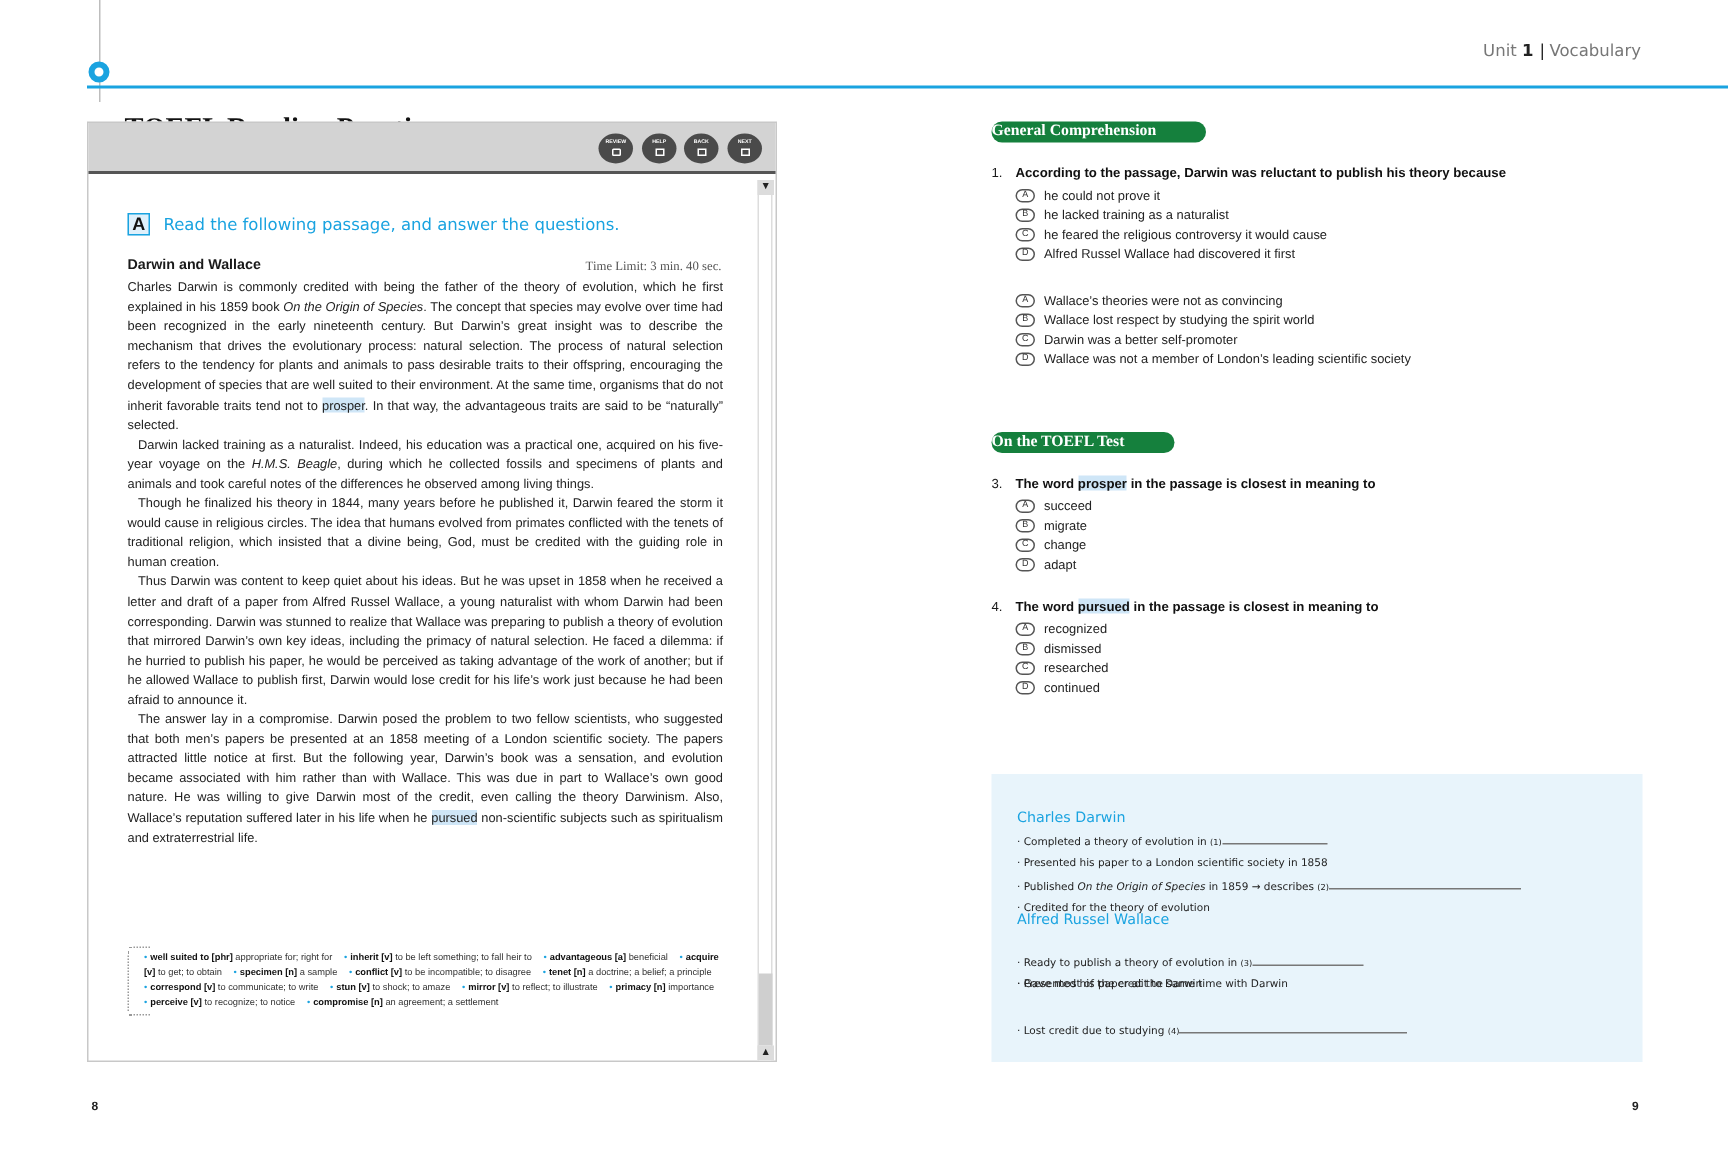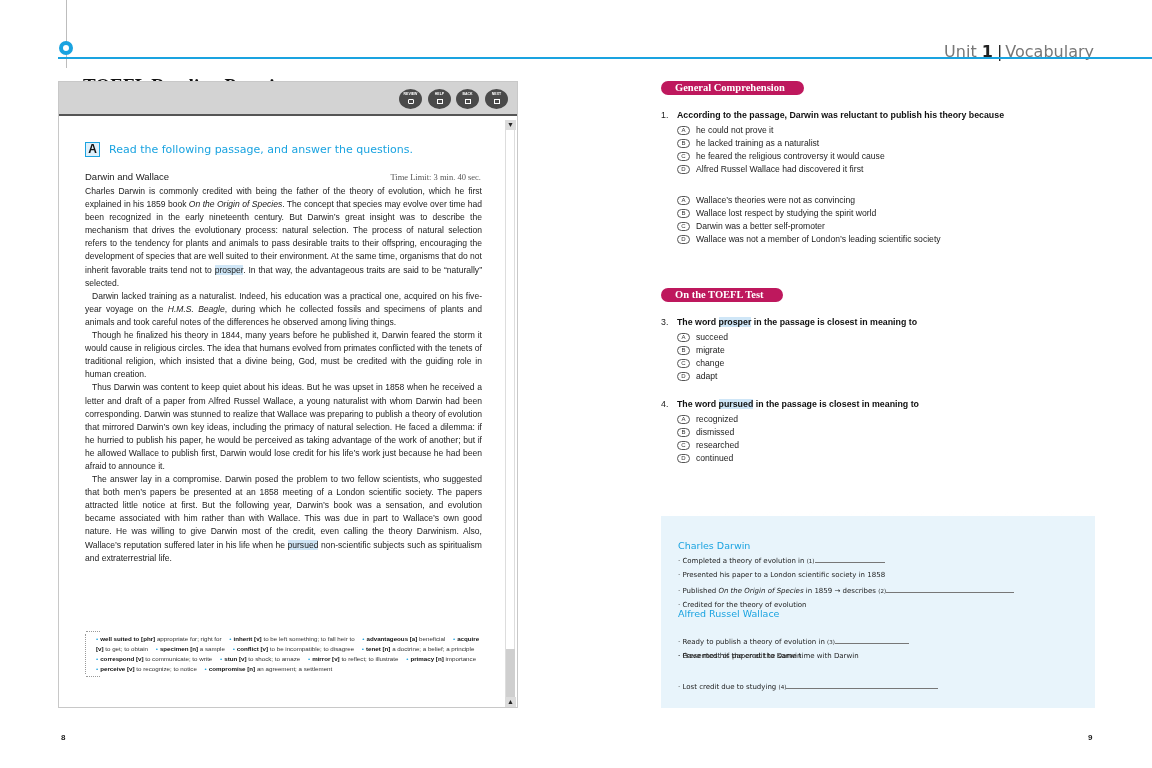--- a/index.html
+++ b/index.html
@@ -3,57 +3,57 @@
 <meta charset="utf-8">
 <style>
   * { box-sizing: border-box; margin: 0; padding: 0; }
   html, body { width: 1152px; height: 768px; background: #ffffff; overflow: hidden; }
   body { position: relative; font-family: "Liberation Sans", sans-serif; color: #1a1a1a; }
 
   .vline { position: absolute; left: 66px; top: 0; width: 1px; height: 68px; background: #bdbdbd; }
   .header-line { position: absolute; left: 58px; top: 57px; width: 1094px; height: 2px; background: #1aa3e0; }
   .header-dot { position: absolute; left: 59px; top: 41px; width: 14px; height: 14px; border-radius: 50%; border: 4px solid #1aa3e0; background: #fff; }
   .header-title { position: absolute; left: 83px; top: 35px; font-family: "Liberation Serif", serif; font-size: 19px; font-weight: bold; color: #111; letter-spacing: 0.1px; margin-top: 40px; }
-  .header-unit { position: absolute; right: 58px; top: 42px; font-size: 16px; color: #777; font-family: "DejaVu Sans", sans-serif; }
+  .header-unit { position: absolute; right: 58px; top: 27px; font-size: 11px; color: #777; font-family: "DejaVu Sans", sans-serif; }
   .header-unit b { color: #222; }
   .header-unit .sep { color: #222; margin: 0 3px 0 4px; }
 
   
   .left-frame { position: absolute; left: 58px; top: 81px; width: 460px; height: 627px; border: 1px solid #c8c8c8; background: #fff; }
   .toolbar { position: absolute; left: 0; top: 0; width: 458px; height: 34px; background: #d3d3d3; border-bottom: 2px solid #555; }
   .tb-btn { position: absolute; top: 7px; width: 23px; height: 20px; border-radius: 50%; background: #4a4a4a; color: #fff; font-size: 3.5px; font-weight: bold; text-align: center; line-height: 1; padding-top: 4px; }
   .tb-btn .glyph { display: block; margin: 2px auto 0; width: 6px; height: 5px; border: 1px solid #fff; }
   .content { position: absolute; left: 0; top: 36px; width: 446px; height: 589px; overflow: hidden; }
   .scrollbar { position: absolute; right: 2px; top: 38px; width: 10px; height: 587px; background: #fff; border-left: 1px solid #ddd; border-right: 1px solid #ddd; }
   .scroll-up, .scroll-down { position: absolute; left: -1px; width: 11px; height: 10px; background: #dcdcdc; color: #222; font-size: 7px; line-height: 10px; text-align: center; }
   .scroll-down { top: 0; }
   .scroll-up { bottom: 0; }
   .scroll-thumb { position: absolute; left: 0; bottom: 10px; width: 9px; height: 48px; background: #cfcfcf; }
 
   .instr { position: absolute; left: 26px; top: 24px; display: flex; align-items: center; }
   .badge-a { width: 15px; height: 15px; background: #dff0fb; border: 1px solid #1aa3e0; font-weight: bold; font-size: 12px; line-height: 13px; text-align: center; color: #111; margin-right: 9px; }
   .instr-text { color: #1aa3e0; font-size: 11px; font-family: "DejaVu Sans", sans-serif; }
 
-  .passage-title { position: absolute; left: 26px; top: 53px; font-size: 9.5px; font-weight: normal; text-align: right; }
+  .passage-title { position: absolute; left: 26px; top: 53px; font-size: 9.5px; font-weight: bold; text-align: right; }
   .time-limit { position: absolute; right: 24px; top: 54px; font-family: "Liberation Serif", serif; font-size: 8.5px; color: #555; }
   .passage { position: absolute; left: 26px; top: 67px; width: 397px; font-size: 8.55px; line-height: 13.1px; text-align: justify; color: #222; }
   .passage p { text-indent: 0; }
   .passage p + p { text-indent: 7px; }
   .hl { background: #cfe6f7; }
 
   .vocab { position: absolute; left: 26px; top: 516px; width: 400px; font-size: 6.2px; line-height: 10px; color: #333; padding-left: 10px; border-left: 1px dotted #999; }
   .vocab::before, .vocab::after { content: ""; position: absolute; left: 0; width: 14px; border-top: 1px dotted #999; }
   .vocab::before { top: -3px; }
   .vocab::after { bottom: -3px; }
   .vocab b { color: #111; }
   .vocab .dot { color: #1aa3e0; margin: 0 2px 0 0; }
   .vocab .term { margin-right: 6px; }
 
   
-  .pill { position: absolute; height: 14px; border-radius: 7px; background: #be185d; color: #fff; font-family: "Liberation Serif", serif; font-weight: bold; font-size: 10.5px; line-height: 14px; padding-left: 14px; }
+  .pill { position: absolute; height: 14px; border-radius: 7px; background: #15803d; color: #fff; font-family: "Liberation Serif", serif; font-weight: bold; font-size: 10.5px; line-height: 14px; padding-left: 0; }
   .q { position: absolute; left: 661px; font-size: 8.8px; }
   .q .stem { font-weight: bold; color: #111; }
   .q .num { display: inline-block; width: 16px; }
   .opt { display: flex; align-items: center; margin-top: 3px; padding-left: 16px; height: 10px; font-size: 8.6px; color: #222; }
   .opt .circle { display: inline-block; width: 13px; height: 9px; border: 1px solid #555; border-radius: 5px; font-size: 6px; line-height: 7px; text-align: center; margin-right: 6px; color: #333; }
   .q .stem-line { height: 12px; }
 
   .notes { position: absolute; left: 661px; top: 516px; width: 434px; height: 192px; background: #e8f4fb; }
   .notes-scallop { position: absolute; left: 0; top: -6px; width: 434px; height: 12px; background: radial-gradient(circle at 6px 0, #fff 5px, transparent 5.5px); background-size: 14px 12px; }
   .notes-heading { position: absolute; left: 17px; color: #1aa3e0; font-family: "DejaVu Sans", sans-serif; font-size: 9.5px; }

